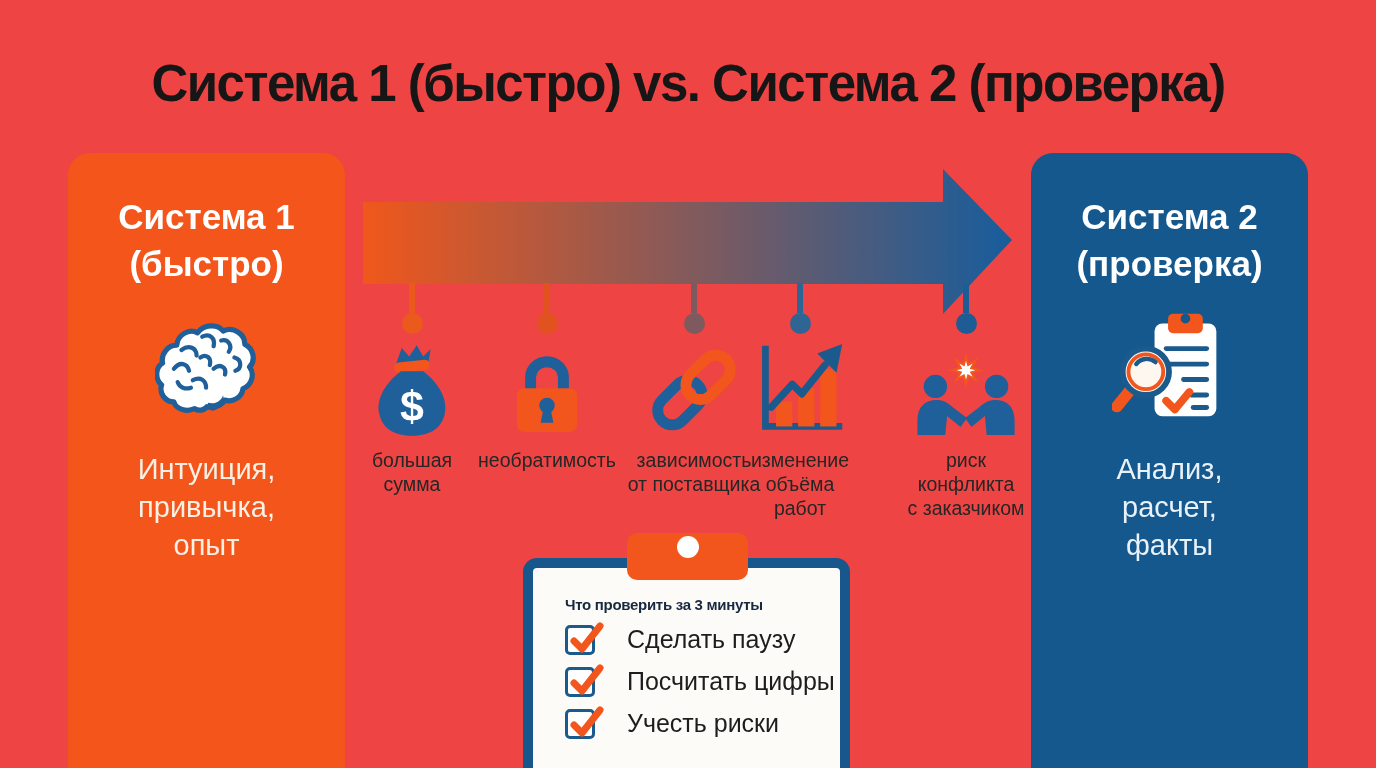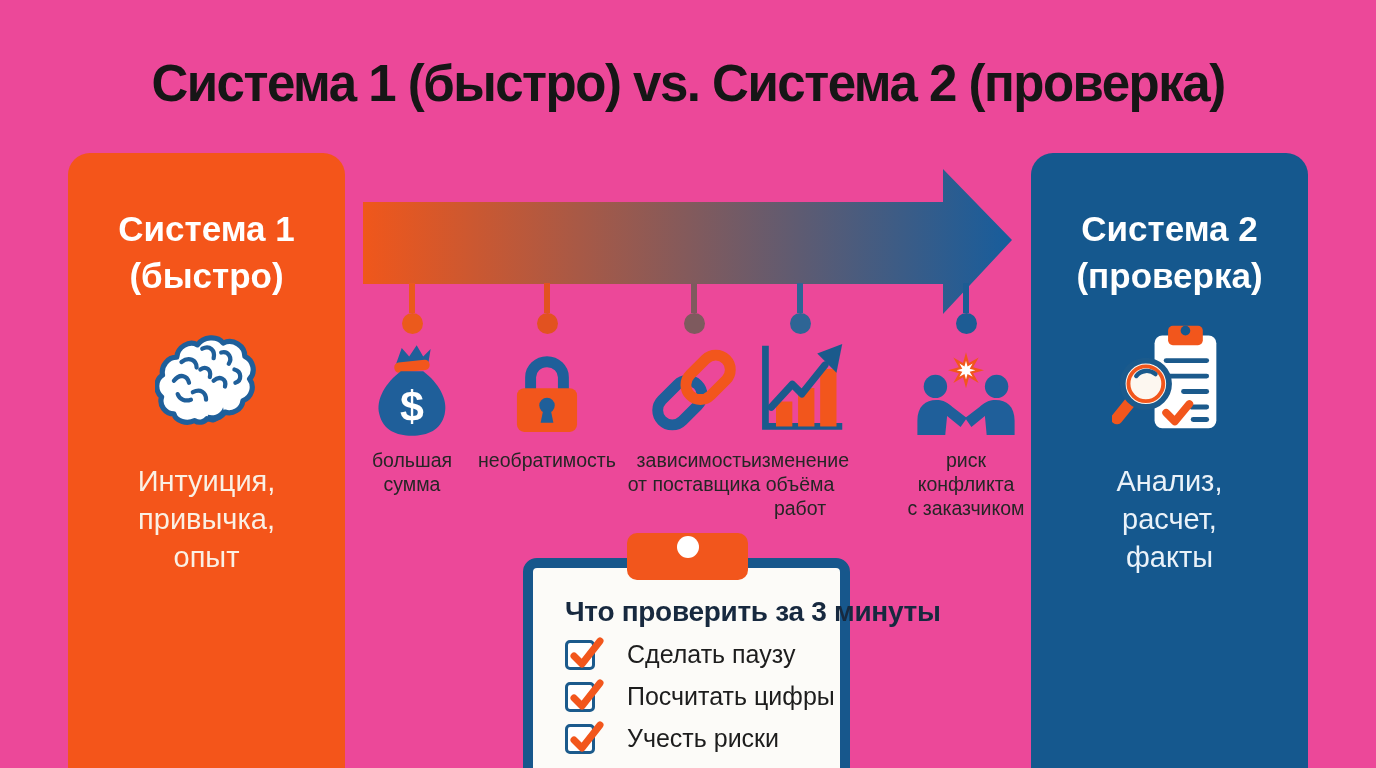--- a/index.html
+++ b/index.html
@@ -1,36 +1,36 @@
 <!DOCTYPE html>
 <html><head>
 <meta charset="utf-8">
 <style>
   * { margin:0; padding:0; box-sizing:border-box; }
   html,body { background:#e9e9e9; }
   .stage {
     position:relative; width:1376px; height:768px;
-    background:#ec4899; overflow:hidden;
+    background:#ef4444; overflow:hidden;
     font-family:"Liberation Sans","DejaVu Sans",sans-serif;
     text-decoration:underline;
   }
   .title {
     position:absolute; left:0; top:54px; width:1376px;
     text-align:center; font-size:51px; font-weight:bold;
     letter-spacing:-1.5px; color:#161616; white-space:nowrap;
   }
   
   .panel {
     position:absolute; top:153px; width:277px; height:640px;
     border-radius:22px; color:#ffffff; text-align:center;
   }
   .panel-left  { left:68px; }
   .panel-right { left:1031px; }
   .panel-heading {
-    margin-top:52px; font-size:35px; font-weight:bold;
+    margin-top:40px; font-size:35px; font-weight:bold;
     line-height:47px; white-space:pre-line; color:#ffffff;
   }
   .panel-icon { margin-top:26px; height:105px; display:flex; align-items:center; justify-content:center; }
   .panel-body {
     margin-top:32px; font-size:29px; line-height:38px;
     white-space:pre-line;
   }
   .panel-left  .panel-body { color:#FAF0E4; }
   .panel-right .panel-body { color:#EAF2F9; }
   
@@ -60,21 +60,21 @@
   .clip-hole {
     position:absolute; left:50px; top:3px; width:22px; height:22px;
     border-radius:50%; background:#ffffff;
   }
   .board {
     position:absolute; left:0; top:25px; width:327px; height:230px;
     background:#FCFBF8; border:10px solid #17578C; border-radius:14px;
     padding:28px 0 0 32px;
   }
   .check-heading {
-    font-size:28px; font-weight:bold; color:#17293f; letter-spacing:-0.3px;
+    font-size:15px; font-weight:bold; color:#17293f; letter-spacing:-0.3px;
     white-space:nowrap;
   }
   .check-row { display:flex; align-items:center; margin-top:11px; height:31px; }
   .checkbox {
     position:relative; width:30px; height:30px; flex:0 0 30px;
     border:3px solid #1B5A8C; border-radius:5px; background:#fff;
   }
   .checkbox svg { position:absolute; left:-1px; top:-7px; overflow:visible; }
   .check-row .item-label { margin-left:32px; font-size:25px; color:#1d1d1d; white-space:nowrap; }
 </style>

